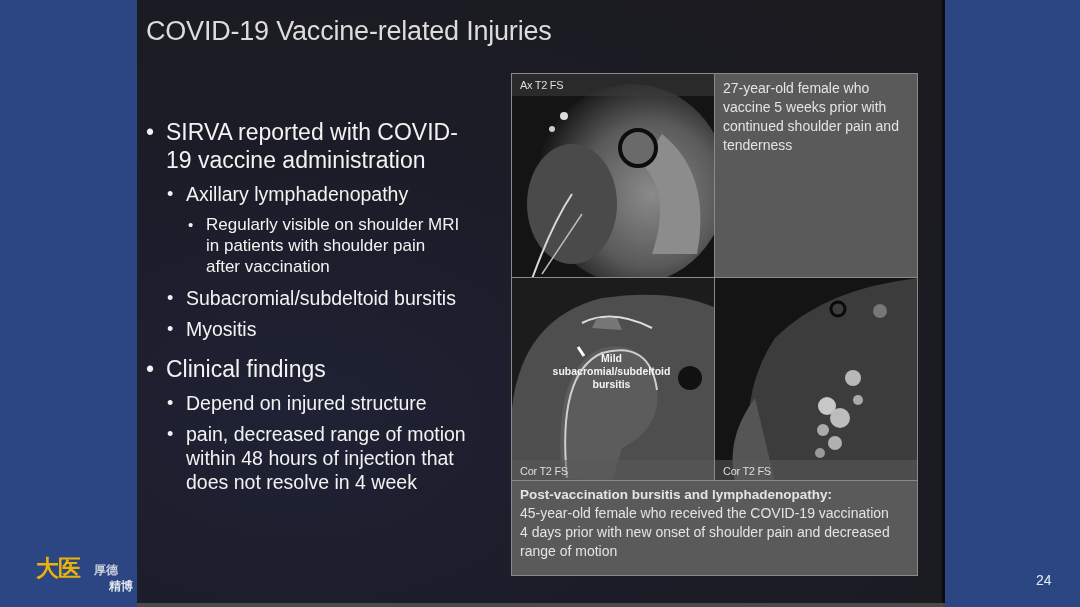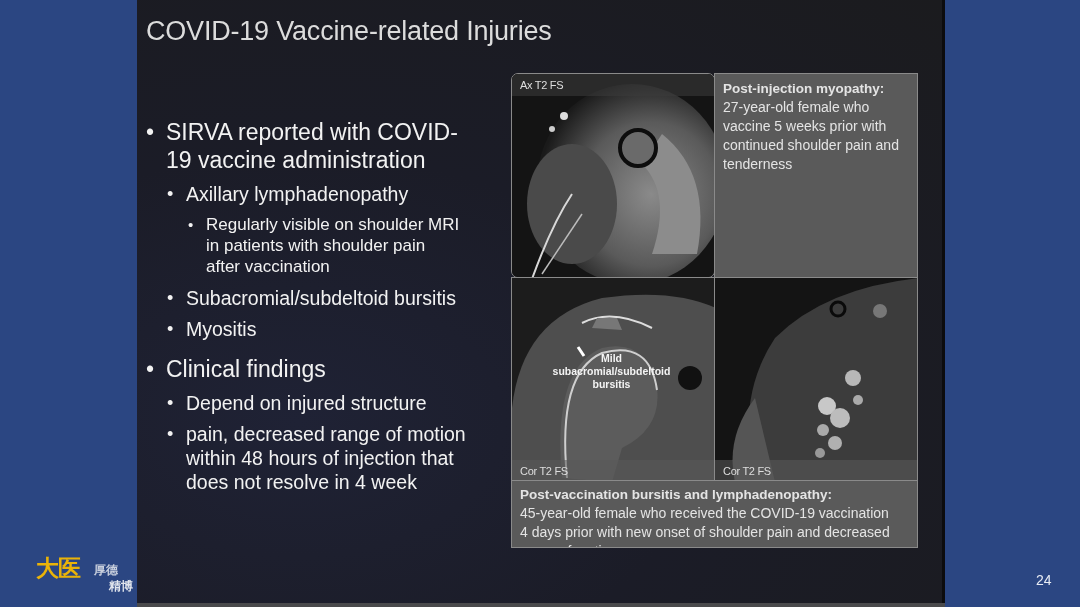--- a/index.html
+++ b/index.html
@@ -84,21 +84,21 @@
     </div>
     <div class="b l2" style="left:49px; top:422px;">
       <span class="dot">•</span>
       <div>pain, decreased range of motion</div>
       <div>within 48 hours of injection that</div>
       <div>does not resolve in 4 week</div>
     </div>
   </div>
 </div>
 
-<div class="panel mri" style="left:511px; top:73px; width:204px; height:205px;border-radius:7px;">
+<div class="panel mri" style="left:511px; top:73px; width:204px; height:205px;">
   <svg width="204" height="205">
     <defs>
       <radialGradient id="g1" cx="60%" cy="55%" r="60%">
         <stop offset="0%" stop-color="#8a8a8a"></stop>
           <stop offset="60%" stop-color="#5a5a5a"></stop>
           <stop offset="100%" stop-color="#1a1a1a"></stop>
       </radialGradient>
     </defs>
     <rect width="204" height="205" fill="#141414"></rect>
     <ellipse cx="120" cy="110" rx="95" ry="100" fill="url(#g1)"></ellipse>
@@ -108,21 +108,20 @@
     <path d="M20 205 Q40 150 60 120" stroke="#d8d8d8" stroke-width="2" fill="none"></path>
     <path d="M30 200 Q50 170 70 140" stroke="#bbb" stroke-width="1.5" fill="none"></path>
     <circle cx="52" cy="42" r="4" fill="#ddd"></circle>
       <circle cx="40" cy="55" r="3" fill="#ccc"></circle>
     <rect x="0" y="0" width="204" height="22" fill="rgba(60,60,60,0.55)"></rect>
   </svg>
   <div class="mri-label" style="left:8px; top:5px;">Ax T2 FS</div>
 </div>
 
 <div class="panel caption-box" style="left:714px; top:73px; width:204px; height:205px; padding:5px 8px;">
-  <div class="cap-title">Post-injection myopathy:</div>
   <div class="cap-text">27-year-old female who</div>
   <div class="cap-text">vaccine 5 weeks prior with</div>
   <div class="cap-text">continued shoulder pain and</div>
   <div class="cap-text">tenderness</div>
 </div>
 
 <div class="panel mri" style="left:511px; top:277px; width:220px; height:204px;">
   <svg width="204" height="204">
     <rect width="204" height="204" fill="#1c1c1c"></rect>
     <path d="M0 130 Q10 40 90 20 Q160 10 204 30 L204 204 L0 204 Z" fill="#4e4e4e"></path>
@@ -154,21 +153,21 @@
     <circle cx="120" cy="165" r="7" fill="#b0b0b0"></circle>
     <circle cx="105" cy="175" r="5" fill="#999"></circle>
     <circle cx="143" cy="122" r="5" fill="#aaa"></circle>
     <ellipse cx="123" cy="31" rx="7" ry="7" fill="none" stroke="#0a0a0a" stroke-width="3"></ellipse>
     <circle cx="165" cy="33" r="7" fill="#777"></circle>
     <rect x="0" y="182" width="204" height="22" fill="rgba(90,90,90,0.55)"></rect>
   </svg>
   <div class="mri-label" style="left:8px; top:187px;">Cor T2 FS</div>
 </div>
 
-<div class="panel caption-box" style="left:511px; top:480px; width:407px; height:68px; padding:4px 8px;">
+<div class="panel caption-box" style="left:511px; top:480px; width:407px; height:96px; padding:4px 8px;">
   <div class="cap-title">Post-vaccination bursitis and lymphadenopathy:</div>
   <div class="cap-text">45-year-old female who received the COVID-19 vaccination</div>
   <div class="cap-text">4 days prior with new onset of shoulder pain and decreased</div>
   <div class="cap-text">range of motion</div>
 </div>
 
 <div class="bottom-strip"></div>
 
 <div class="logo-big">大医</div>
 <div class="logo-small1">厚德</div>

